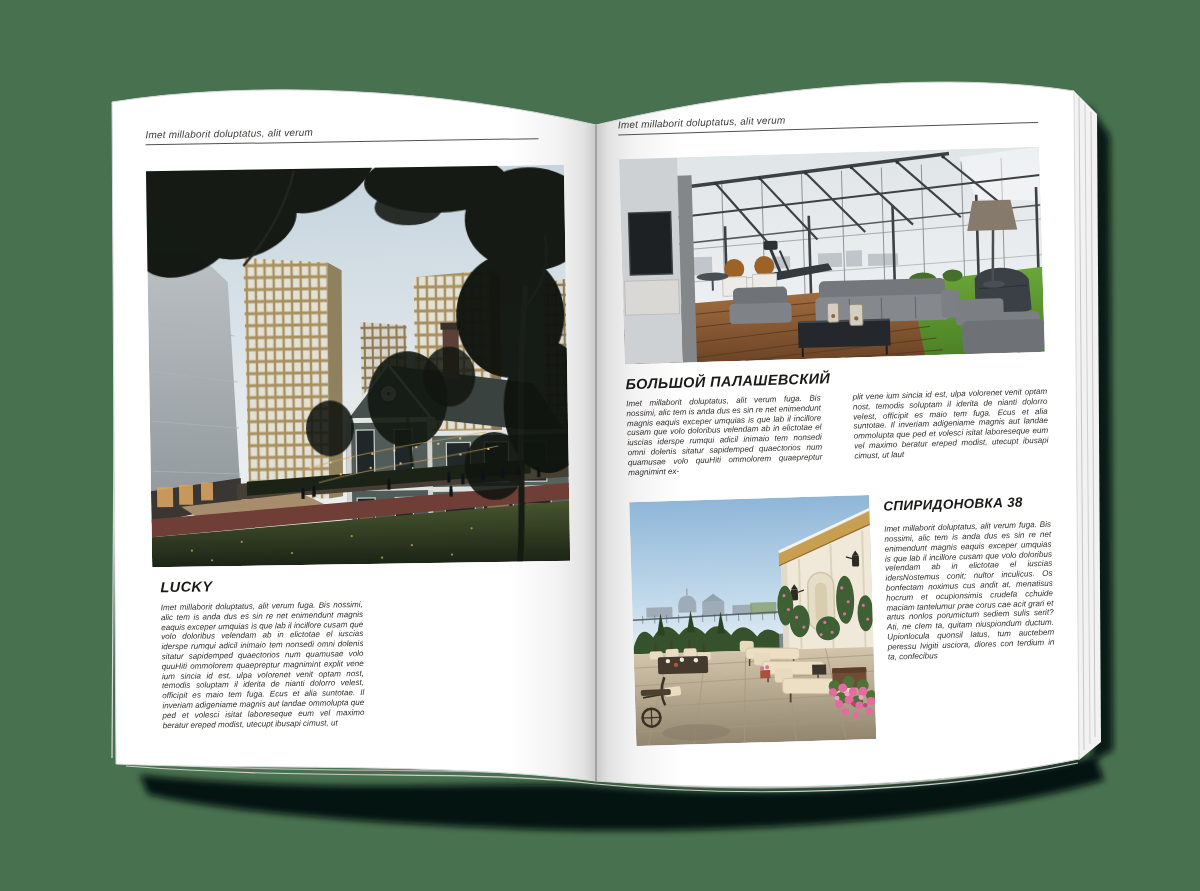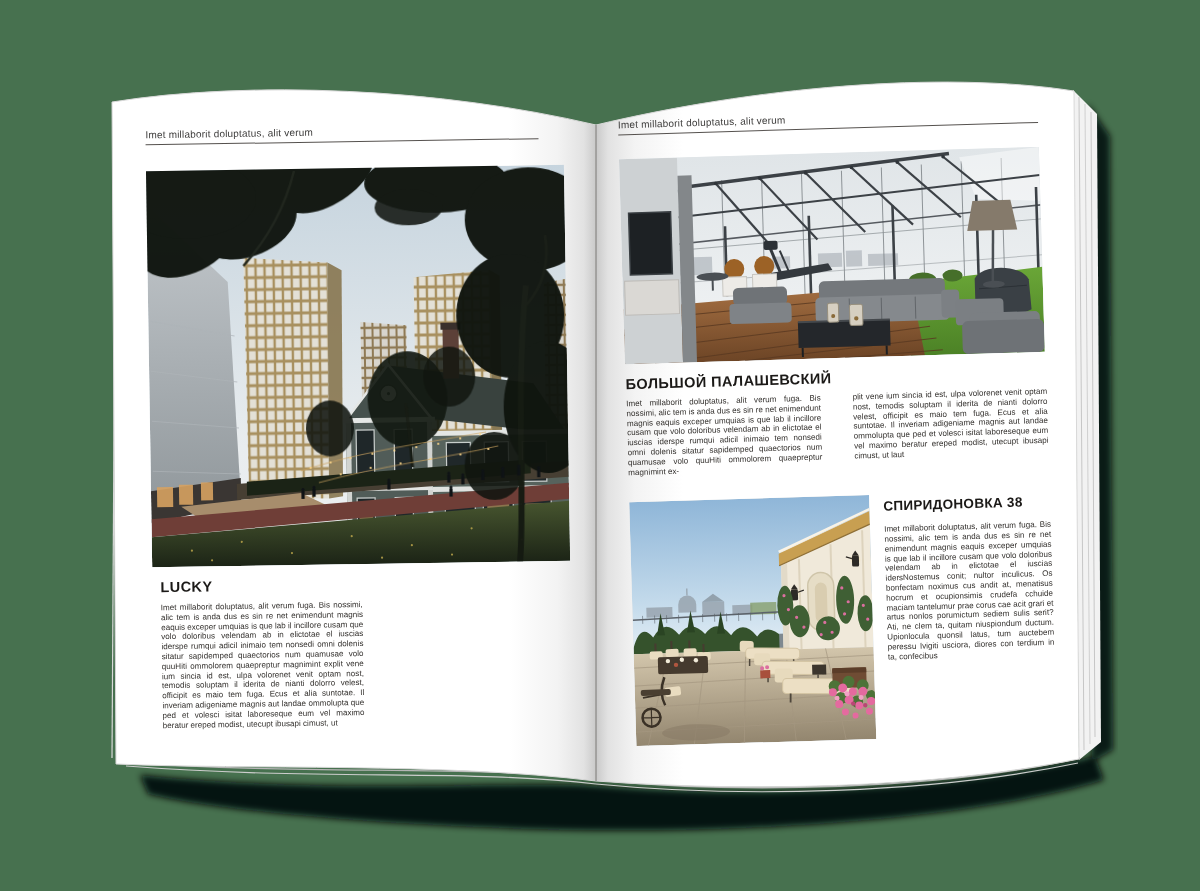--- a/index.html
+++ b/index.html
@@ -1,21 +1,21 @@
 <!DOCTYPE html>
 <html><head>
 <meta charset="utf-8">
 <style>
   html,body{margin:0;padding:0;}
   body{
     width:1200px;height:891px;overflow:hidden;
     background:#47714f;
     font-family:"Liberation Sans","DejaVu Sans",sans-serif;
   }
-  .scene{position:relative;width:1040px;height:891px;}
+  .scene{position:relative;width:1040px;height:891px;font-style:italic;}
   .book-base{position:absolute;left:0;top:0;}
   .content{position:absolute;color:#34312e;}
   .content-left{left:150px;top:126px;width:422px;transform:rotate(-0.9deg);}
   .content-right{left:627px;top:113px;width:421px;transform:rotate(-1.7deg);}
   .running-head-text{font-size:10px;letter-spacing:.2px;color:#3d3c3b;}
   .running-rule{margin-top:4px;border-top:1px solid #55514e;height:0;}
   .content-left .running-rule{width:393px;}
   .content-right .running-rule{width:420px;}
   .photo{overflow:hidden;background:#dfe4e7;}
   .photo svg{display:block;}

